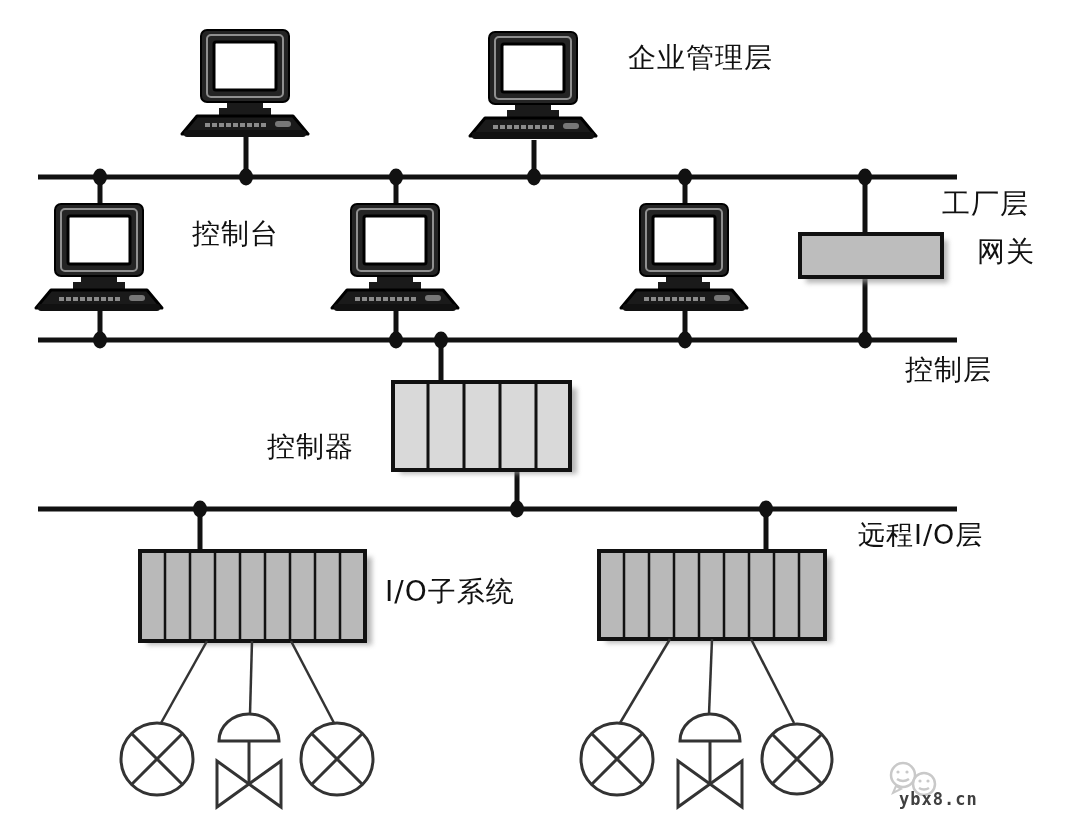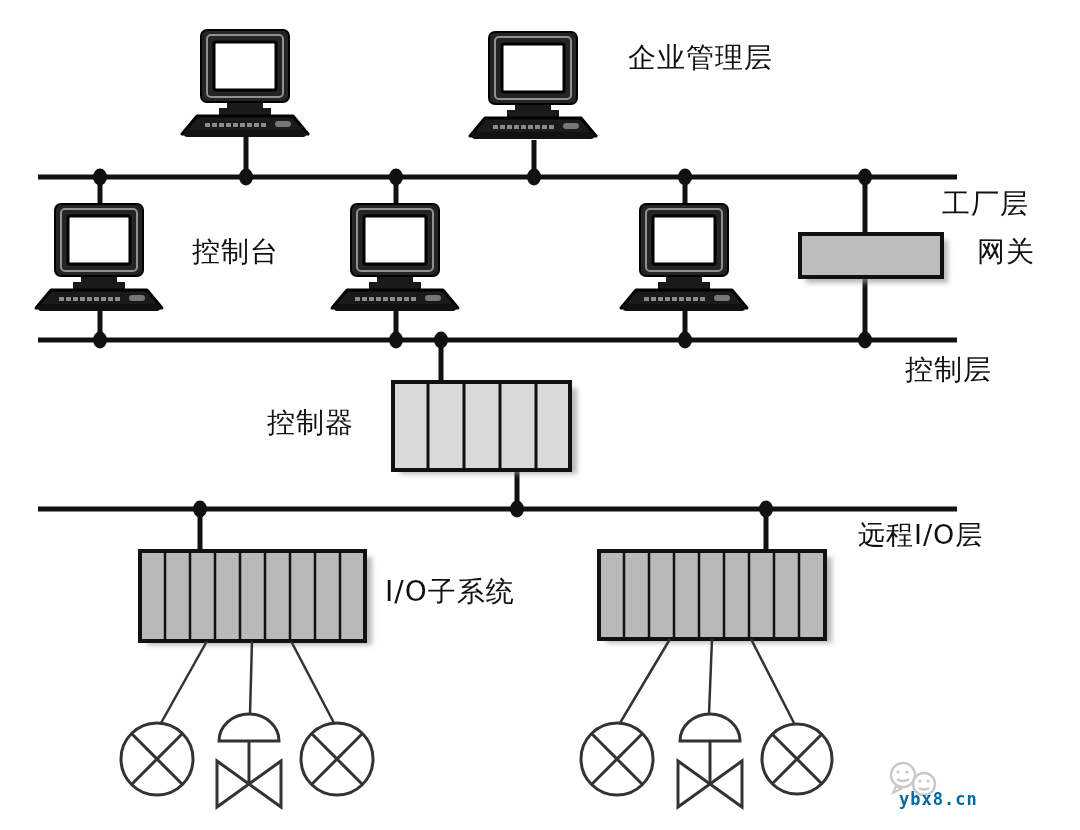--- a/index.html
+++ b/index.html
@@ -26,21 +26,21 @@
     color:#c9c9c9;
     font-size:26px;
     font-weight:bold;
     letter-spacing:3px;
     white-space:nowrap;
     text-shadow:1px 1px 0 #e9e9e9;
   }
   .wm-site{
     position:absolute;
     left:899px;top:789px;
-    color:#0369a1;
+    color:#404040;
     font-size:17px;
     font-weight:bold;
     letter-spacing:1px;
     font-family:"DejaVu Sans Mono","Liberation Mono",monospace;
     white-space:nowrap;
   }
 </style>
 </head>
 <body>
 
@@ -189,23 +189,23 @@
       <path d="M897,779 Q903,783 909,779"></path>
       <polygon points="896,786 893,793 901,789" fill="#ffffff" stroke="#c9c9c9" stroke-width="2"></polygon>
       <circle cx="924" cy="784" r="11" fill="#ffffff"></circle>
       <circle cx="920" cy="781" r="1.6" fill="#c9c9c9" stroke="none"></circle>
       <circle cx="928" cy="781" r="1.6" fill="#c9c9c9" stroke="none"></circle>
       <path d="M919,788 Q924,791 929,788"></path>
     </g>
   </svg>
 
   <div class="label" style="left:628px;top:43px">企业管理层</div>
-  <div class="label" style="left:192px;top:237px">控制台</div>
+  <div class="label" style="left:192px;top:219px">控制台</div>
   <div class="label" style="left:942px;top:189px">工厂层</div>
   <div class="label" style="left:977px;top:237px">网关</div>
   <div class="label" style="left:905px;top:355px">控制层</div>
-  <div class="label" style="left:267px;top:408px">控制器</div>
+  <div class="label" style="left:267px;top:432px">控制器</div>
   <div class="label label-remote-io" style="left:858px;top:520px">远程I/O层</div>
   <div class="label" style="left:385px;top:577px">I/O子系统</div>
 
   <div class="wm-site">ybx8.cn</div>
 
 </div>
 
 </body></html>

